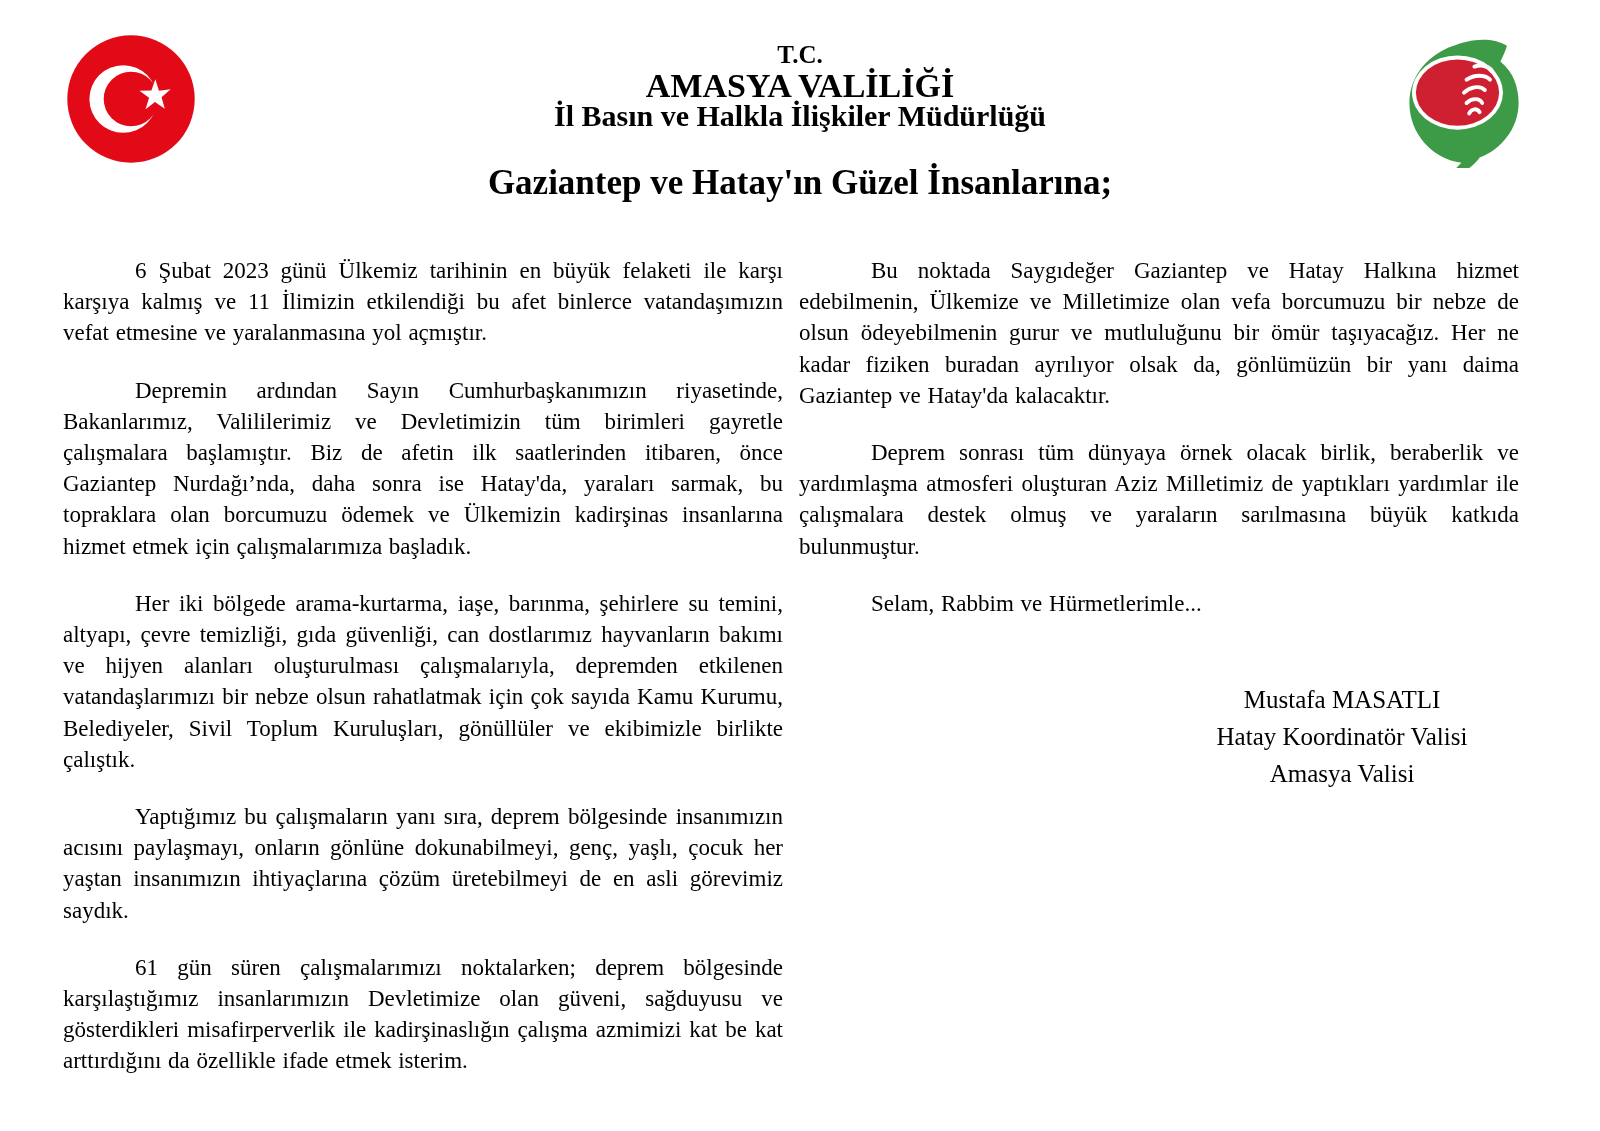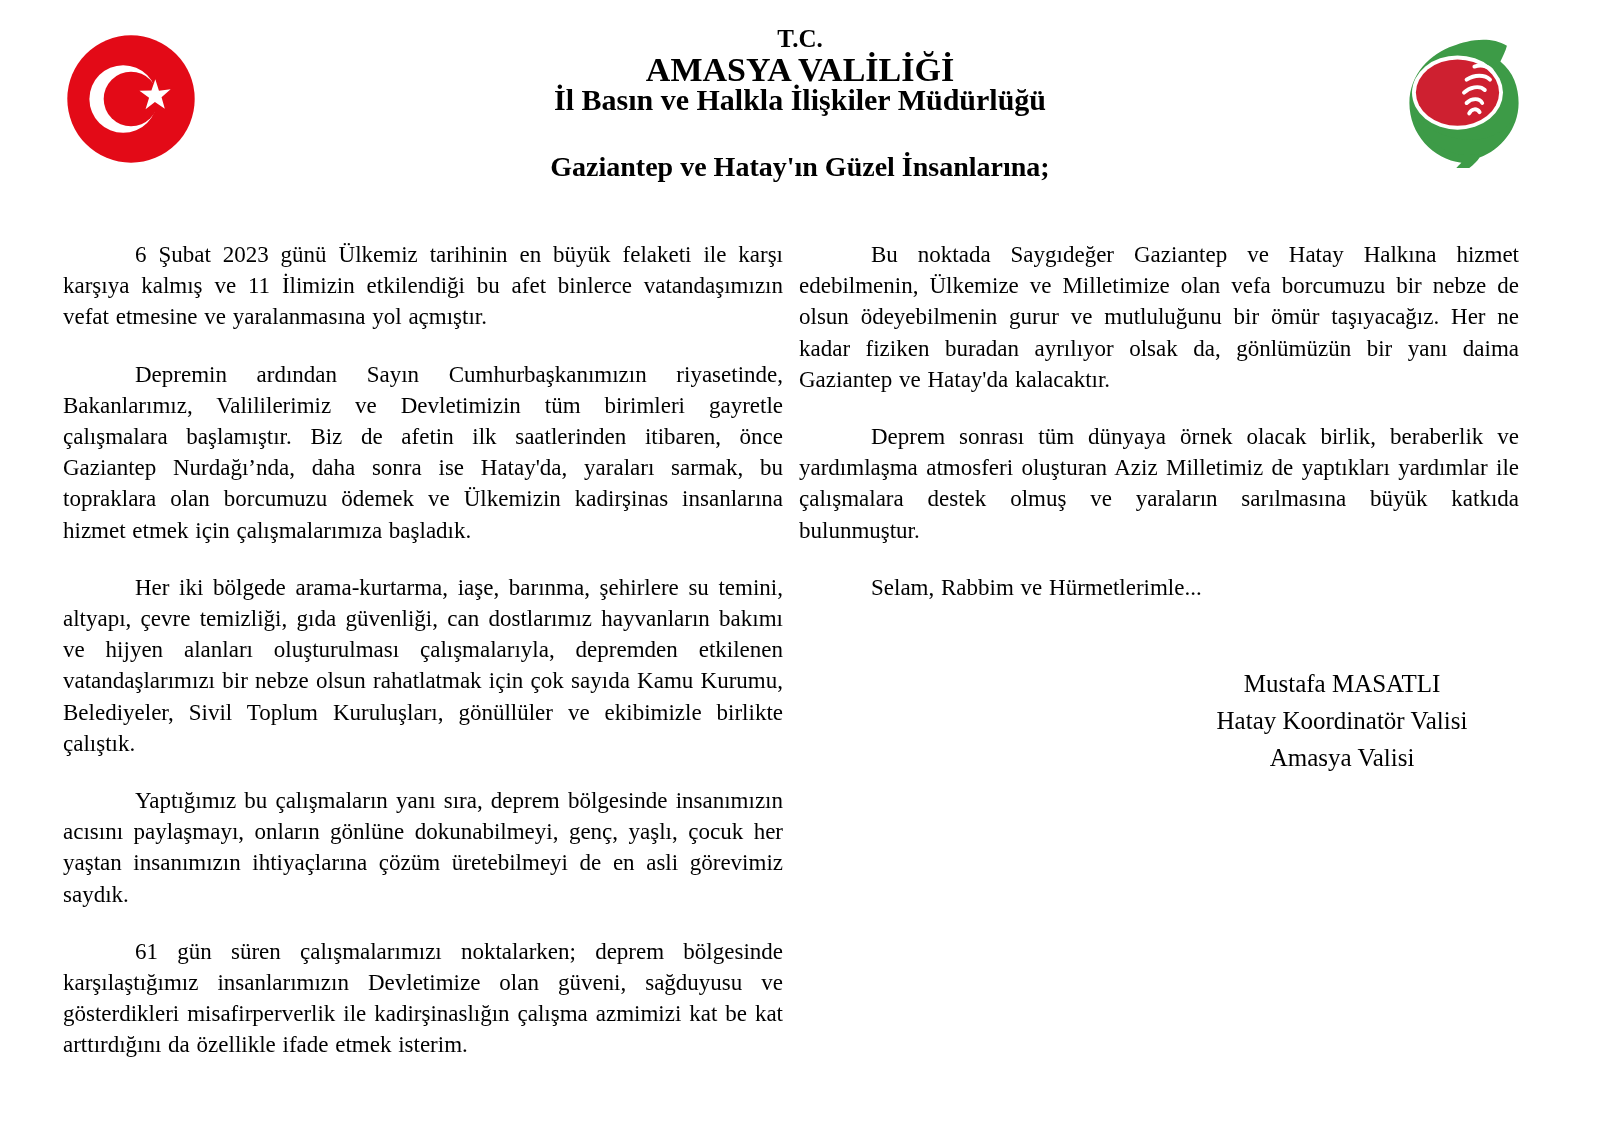--- a/index.html
+++ b/index.html
@@ -25,32 +25,32 @@
     height: 130px;
   }
   .logo-right {
     position: absolute;
     left: 1398px;
     top: 38px;
     width: 132px;
     height: 130px;
   }
   .header-text {
-    padding-top: 24px;
+    padding-top: 40px;
     text-align: center;
     font-weight: bold;
   }
   .header-tc   { font-size: 25px; line-height: 30px; }
   .header-org  { font-size: 34px; line-height: 32px; }
   .header-dept { font-size: 30px; line-height: 27px; }
   .doc-title {
     margin-top: 37px;
     text-align: center;
     font-weight: bold;
-    font-size: 28px;
+    font-size: 35px;
     line-height: 33px;
   }
   
   .body-columns {
     display: flex;
     margin: 56px 63px 0 63px;
     gap: 16px;
   }
   .col {
     width: 720px;

